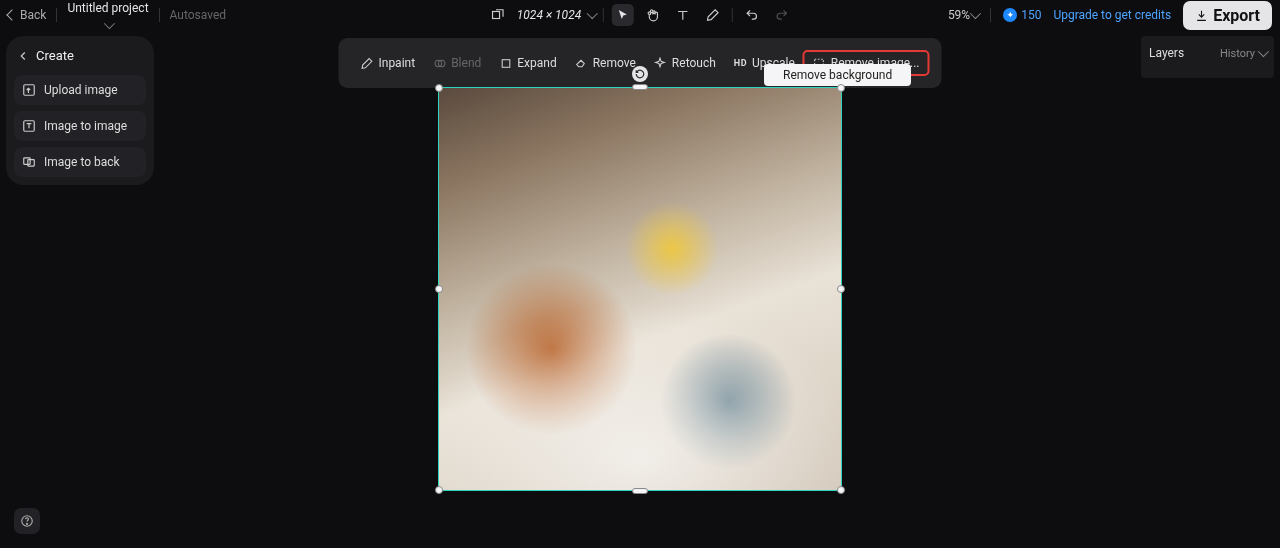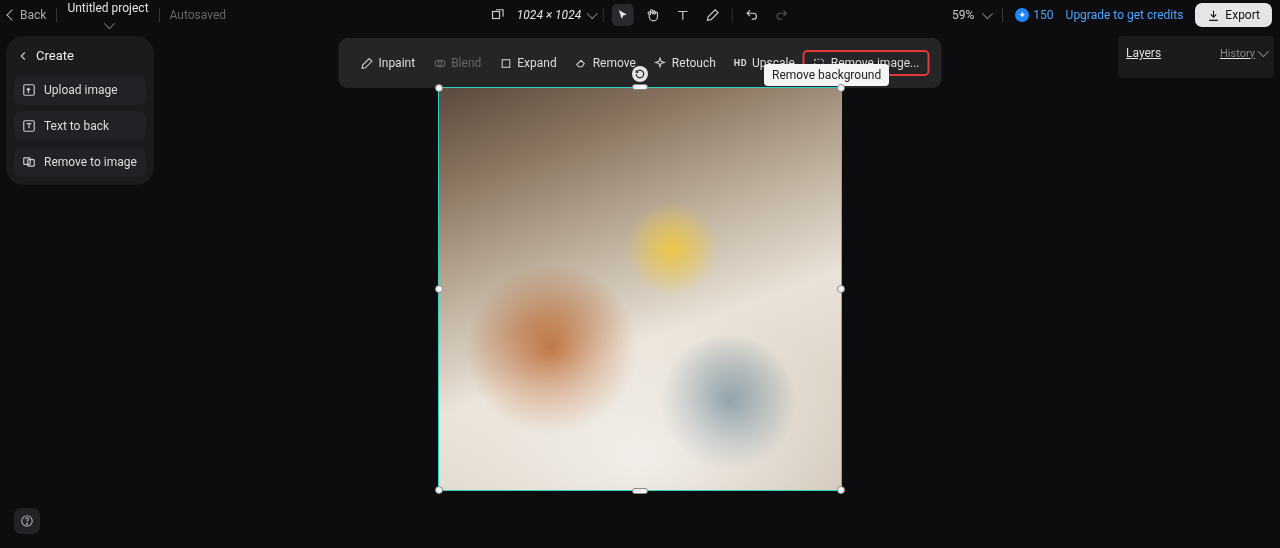--- a/index.html
+++ b/index.html
@@ -10,56 +10,56 @@
   .topbar .left { display: flex; align-items: center; gap: 10px; }
   .topbar .center { position: absolute; left: 50%; transform: translateX(-50%); display: flex; align-items: center; gap: 8px; font-style: italic; }
   .topbar .right { margin-left: auto; display: flex; align-items: center; gap: 12px; }
   .back-btn { display: flex; align-items: center; gap: 4px; color: #aaa; cursor: pointer; }
   .divider { width: 1px; height: 14px; background: #333; }
   .proj-name { color: #e5e5e7; display:flex; align-items:center; gap:6px;flex-direction:column;}
   .autosaved { color: #666; }
   .dim-btn { display:flex; align-items:center; gap:6px; color:#e5e5e7; cursor:pointer;}
   .icon-btn { width: 22px; height: 22px; display:flex; align-items:center; justify-content:center; border-radius:5px; cursor:pointer; }
   .icon-btn.play { background:#2a2a2e;}
-  .zoom { color:#ccc; display:flex; align-items:center; gap:8px;}
+  .zoom { color:#ccc; display:flex; align-items:center; gap:0;}
   .credits-badge { display:flex;align-items:center;gap:4px;color:#4da3ff;}
   .credits-badge .dot{width:14px;height:14px;border-radius:50%;background:#1e88ff;display:flex;align-items:center;justify-content:center;font-size:9px;color:white;}
   .upgrade-link{color:#4da3ff;cursor:pointer;}
-  .export-btn{background:#e5e5e7;color:#111;border-radius:7px;padding:5px 12px;display:flex;align-items:center;gap:5px;font-weight:400;cursor:pointer;font-size:12px;}
+  .export-btn{background:#e5e5e7;color:#111;border-radius:7px;padding:5px 12px;display:flex;align-items:center;gap:5px;font-weight:700;cursor:pointer;font-size:16px;}
 
   
   .left-panel { position:absolute; left:6px; top:36px; width:148px; background:rgba(28,28,32,0.95); border-radius:18px; padding:8px; display:flex; flex-direction:column; gap:6px;}
   .left-panel .hdr { display:flex; align-items:center; gap:6px; padding:4px 2px 6px 2px; font-size:13px; color:#eee;}
   .left-panel .item { display:flex; align-items:center; gap:8px; padding:8px 8px; background:#222226; border-radius:8px; font-size:12px; color:#ddd; cursor:pointer;}
   .left-panel .item svg{flex-shrink:0;}
 
   
   .float-toolbar { position:absolute; left:50%; transform:translateX(-50%); top:38px; background:#252528; border-radius:9px; display:flex; align-items:center; padding:13px; font-size:12px; }
   .float-toolbar .tbtn { display:flex; align-items:center; gap:5px; padding:5px 9px; color:#ddd; cursor:pointer; border-radius:6px; white-space:nowrap;}
   .float-toolbar .tbtn.disabled{color:#666;}
   .float-toolbar .tbtn.highlighted{outline:2px solid #e53935; outline-offset:-1px; border-radius:4px;}
-  .tooltip { position:absolute; top:64px; left:764px; background:#f5f5f7; color:#222; font-size:12px; padding:4px 8px; border-radius:4px; white-space:nowrap; }
+  .tooltip { position:absolute; top:64px; left:764px; background:#f5f5f7; color:#222; font-size:12px; padding:4px 19px; border-radius:4px; white-space:nowrap; }
 
   
   .canvas-img { position:absolute; left:439px; top:88px; width:402px; height:402px; background:linear-gradient(160deg,#5a4a3e 0%, #8a7560 18%, #bfb19e 40%, #e9e2d7 60%, #d3c8ba 100%); border-radius:2px;}
   .canvas-img::before{content:"";position:absolute;inset:0;background:
     radial-gradient(ellipse 80% 55% at 50% 92%, rgba(255,255,255,0.6), transparent 70%),
     radial-gradient(circle at 28% 65%, rgba(180,90,30,0.9), rgba(180,90,30,0) 22%),
     radial-gradient(circle at 58% 40%, rgba(240,200,60,0.9), rgba(240,200,60,0) 14%),
     radial-gradient(circle at 72% 78%, rgba(90,120,135,0.9), rgba(90,120,135,0) 16%);
   }
   .selection-box { position:absolute; left:438px; top:87px; width:404px; height:404px; border:1.5px solid #2dd4bf; pointer-events:none;}
   .handle { position:absolute; width:8px; height:8px; background:#f5f5f7; border-radius:50%; border:1px solid #888;}
   .handle.tl{left:-4px;top:-4px;} .handle.tr{right:-4px;top:-4px;} .handle.bl{left:-4px;bottom:-4px;} .handle.br{right:-4px;bottom:-4px;}
   .handle.ml{left:-4px;top:calc(50% - 4px);} .handle.mr{right:-4px;top:calc(50% - 4px);}
   .handle.mt{top:-4px;left:calc(50% - 8px);width:16px;height:6px;border-radius:3px;} .handle.mb{bottom:-4px;left:calc(50% - 8px);width:16px;height:6px;border-radius:3px;}
   .rotate-handle{position:absolute;left:calc(50% - 8px);top:-22px;width:16px;height:16px;border-radius:50%;background:#e5e5e7;display:flex;align-items:center;justify-content:center;}
 
   
-  .right-panel { position:absolute; right:6px; top:36px; width:156px; background:rgba(28,28,32,0.95); border-radius:4px; padding:10px 8px;text-decoration:underline;}
+  .right-panel { position:absolute; right:6px; top:36px; width:133px; background:rgba(28,28,32,0.95); border-radius:4px; padding:10px 8px;}
   .right-panel .hdr{display:flex;align-items:center;justify-content:space-between;font-size:12px;color:#ddd;margin-bottom:8px;}
   .right-panel .hdr .hist{color:#888;font-size:11px;display:flex;align-items:center;gap:3px;}
   .layer-row{display:flex;align-items:center;gap:8px;background:#2f2f33;border-radius:7px;padding:4px;font-size:12px;}
   .layer-thumb{width:24px;height:24px;border-radius:4px;background:linear-gradient(135deg,#b08050,#e0c090,#6090a0);}
 
   
   .help-btn{position:absolute;left:14px;bottom:14px;width:26px;height:26px;border-radius:7px;background:#222226;display:flex;align-items:center;justify-content:center;cursor:pointer;}
 
   .chev{width:8px;height:8px;border-right:1.5px solid currentColor;border-bottom:1.5px solid currentColor;display:inline-block;}
   .chev.down{transform:rotate(45deg) translateY(-2px);}
@@ -160,28 +160,28 @@
         <rect x="3" y="3" width="18" height="18" rx="2"></rect>
         <path d="M8 12l3-3 3 3m-3-3v8"></path>
       </svg>
     <span>Upload image</span>
   </div>
   <div class="item">
     <svg width="14" height="14" viewBox="0 0 24 24" fill="none" stroke="#ccc" stroke-width="2">
         <rect x="3" y="3" width="18" height="18" rx="2"></rect>
         <path d="M8 8h8M12 8v8"></path>
       </svg>
-    <span>Text to back</span>
+    <span>Image to image</span>
   </div>
   <div class="item">
     <svg width="14" height="14" viewBox="0 0 24 24" fill="none" stroke="#ccc" stroke-width="2">
         <rect x="3" y="5" width="11" height="11" rx="1"></rect>
         <rect x="10" y="8" width="11" height="11" rx="1"></rect>
       </svg>
-    <span>Remove to image</span>
+    <span>Image to back</span>
   </div>
 </div>
 
 <div class="float-toolbar">
   <div class="tbtn">
     <svg width="13" height="13" viewBox="0 0 24 24" fill="none" stroke="#ccc" stroke-width="2">
         <path d="M16 3l5 5L9 20l-6 1 1-6z"></path>
       </svg>
     <span>Inpaint</span>
   </div>

